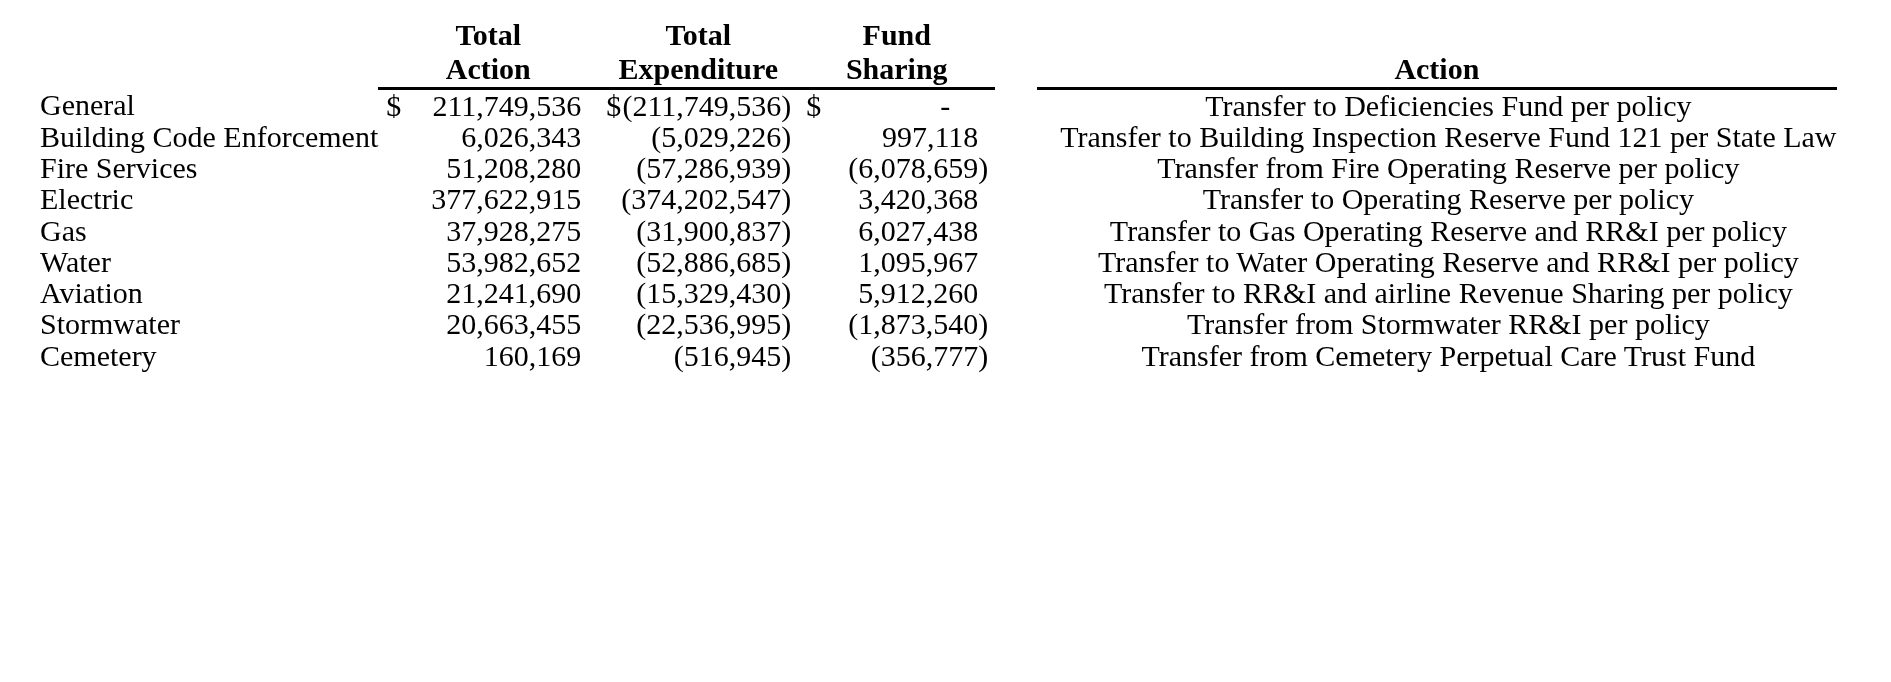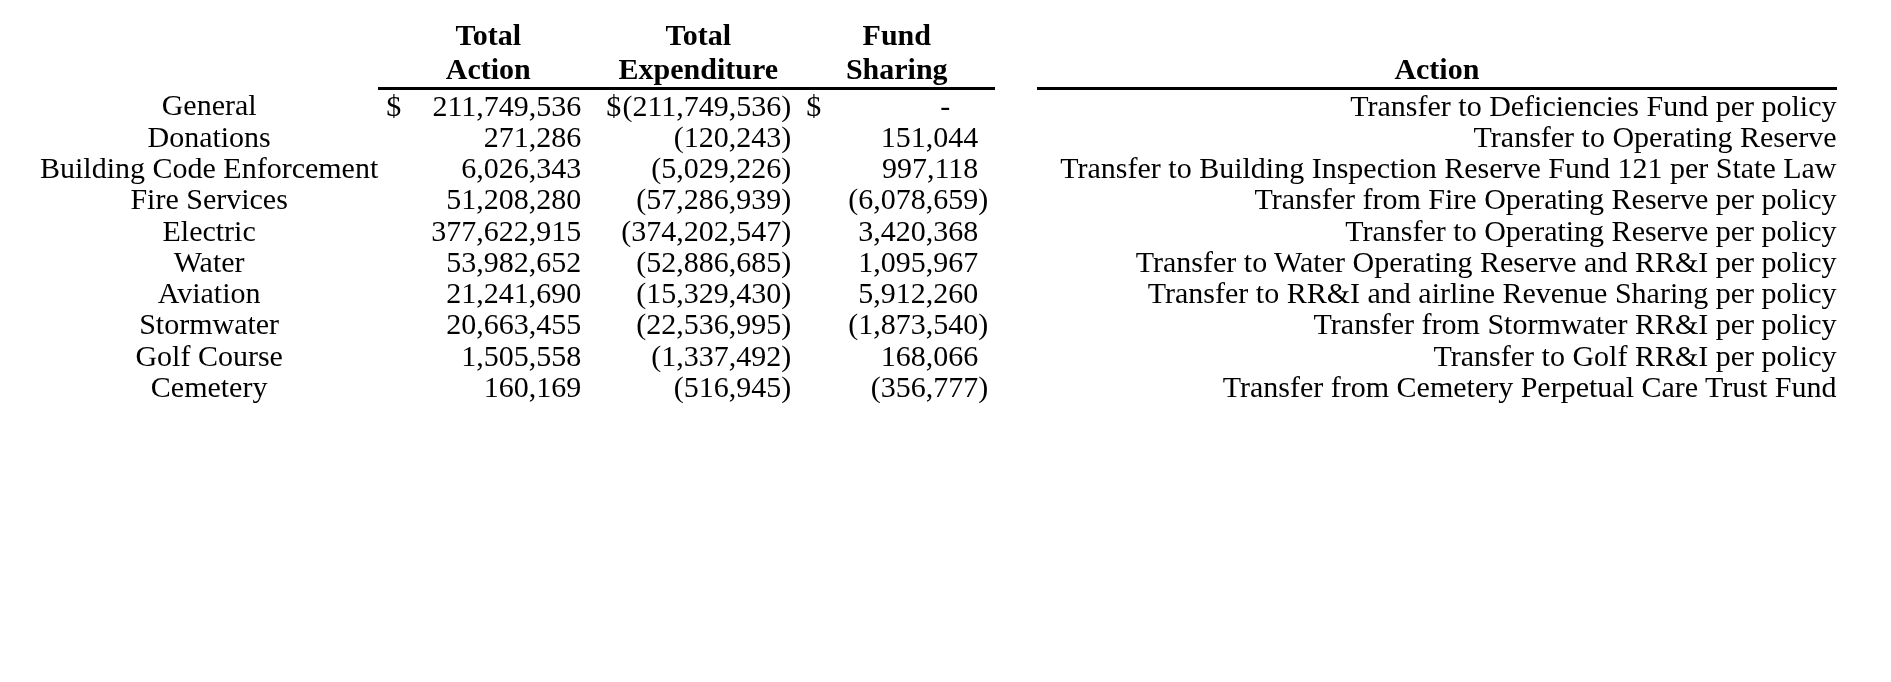--- a/index.html
+++ b/index.html
@@ -48,35 +48,35 @@
   thead th {
     font-weight: bold;
     text-align: center;
   }
   thead tr.h1 th { vertical-align: bottom; }
   .rule-b { border-bottom: 3px solid #000000; }
 
   tbody tr { height: 31.3px; }
 
   td.fund {
-    text-align: center;
+    text-align: left;
     padding-left: 5px;
   }
   td.num {
     text-align: right;
     padding-right: 7px;
   }
   td.num .sym {
     float: left;
     margin-left: 8px;
   }
   td.num .val.pos  { padding-right: 10px; }
   td.num .val.dash { padding-right: 38px; }
   td.action {
-    text-align: right;
+    text-align: center;
     padding-left: 23px;
   }
 </style>
 </head>
 <body>
 
 <div class="sheet">
   <table class="fund-table">
     <colgroup>
       <col class="c-fund">
@@ -107,28 +107,20 @@
     <tbody>
       <tr>
         <td class="fund">General</td>
         <td class="num"><span class="sym">$</span><span class="val pos">211,749,536</span></td>
         <td class="num"><span class="sym">$</span><span class="val">(211,749,536)</span></td>
         <td class="num"><span class="sym">$</span><span class="val dash">-</span></td>
         <td></td>
         <td class="action">Transfer to Deficiencies Fund per policy</td>
       </tr>
       <tr>
-        <td class="fund">Donations</td>
-        <td class="num"><span class="sym"></span><span class="val pos">271,286</span></td>
-        <td class="num"><span class="sym"></span><span class="val">(120,243)</span></td>
-        <td class="num"><span class="sym"></span><span class="val pos">151,044</span></td>
-        <td></td>
-        <td class="action">Transfer to Operating Reserve</td>
-      </tr>
-      <tr>
         <td class="fund">Building Code Enforcement</td>
         <td class="num"><span class="sym"></span><span class="val pos">6,026,343</span></td>
         <td class="num"><span class="sym"></span><span class="val">(5,029,226)</span></td>
         <td class="num"><span class="sym"></span><span class="val pos">997,118</span></td>
         <td></td>
         <td class="action">Transfer to Building Inspection Reserve Fund 121 per State Law</td>
       </tr>
       <tr>
         <td class="fund">Fire Services</td>
         <td class="num"><span class="sym"></span><span class="val pos">51,208,280</span></td>
@@ -137,20 +129,28 @@
         <td></td>
         <td class="action">Transfer from Fire Operating Reserve per policy</td>
       </tr>
       <tr>
         <td class="fund">Electric</td>
         <td class="num"><span class="sym"></span><span class="val pos">377,622,915</span></td>
         <td class="num"><span class="sym"></span><span class="val">(374,202,547)</span></td>
         <td class="num"><span class="sym"></span><span class="val pos">3,420,368</span></td>
         <td></td>
         <td class="action">Transfer to Operating Reserve per policy</td>
+      </tr>
+      <tr>
+        <td class="fund">Gas</td>
+        <td class="num"><span class="sym"></span><span class="val pos">37,928,275</span></td>
+        <td class="num"><span class="sym"></span><span class="val">(31,900,837)</span></td>
+        <td class="num"><span class="sym"></span><span class="val pos">6,027,438</span></td>
+        <td></td>
+        <td class="action">Transfer to Gas Operating Reserve and RR&amp;I per policy</td>
       </tr>
       <tr>
         <td class="fund">Water</td>
         <td class="num"><span class="sym"></span><span class="val pos">53,982,652</span></td>
         <td class="num"><span class="sym"></span><span class="val">(52,886,685)</span></td>
         <td class="num"><span class="sym"></span><span class="val pos">1,095,967</span></td>
         <td></td>
         <td class="action">Transfer to Water Operating Reserve and RR&amp;I per policy</td>
       </tr>
       <tr>
@@ -163,28 +163,20 @@
       </tr>
       <tr>
         <td class="fund">Stormwater</td>
         <td class="num"><span class="sym"></span><span class="val pos">20,663,455</span></td>
         <td class="num"><span class="sym"></span><span class="val">(22,536,995)</span></td>
         <td class="num"><span class="sym"></span><span class="val">(1,873,540)</span></td>
         <td></td>
         <td class="action">Transfer from Stormwater RR&amp;I per policy</td>
       </tr>
       <tr>
-        <td class="fund">Golf Course</td>
-        <td class="num"><span class="sym"></span><span class="val pos">1,505,558</span></td>
-        <td class="num"><span class="sym"></span><span class="val">(1,337,492)</span></td>
-        <td class="num"><span class="sym"></span><span class="val pos">168,066</span></td>
-        <td></td>
-        <td class="action">Transfer to Golf RR&amp;I per policy</td>
-      </tr>
-      <tr>
         <td class="fund">Cemetery</td>
         <td class="num"><span class="sym"></span><span class="val pos">160,169</span></td>
         <td class="num"><span class="sym"></span><span class="val">(516,945)</span></td>
         <td class="num"><span class="sym"></span><span class="val">(356,777)</span></td>
         <td></td>
         <td class="action">Transfer from Cemetery Perpetual Care Trust Fund</td>
       </tr>
     </tbody>
   </table>
 </div>

